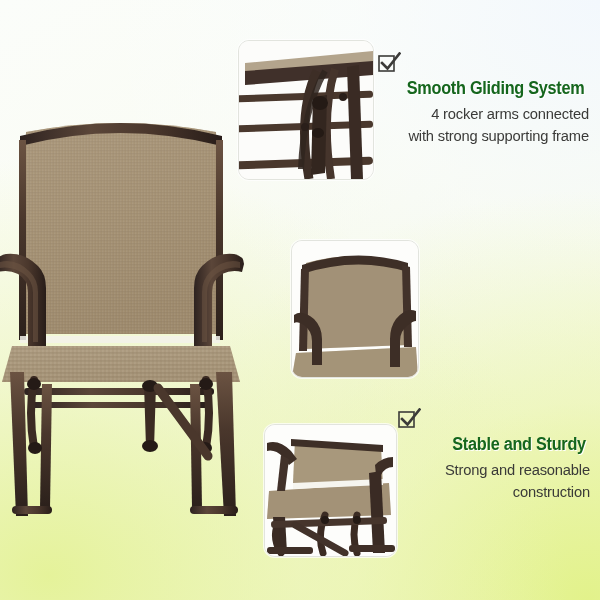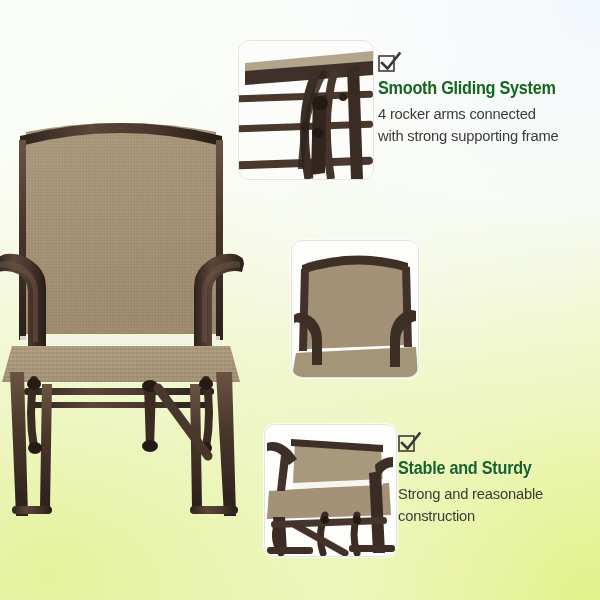--- a/index.html
+++ b/index.html
@@ -26,24 +26,24 @@
     position:absolute;border:1px solid #e2e4de;border-radius:11px;
     background:#fdfdfb;overflow:hidden;
     box-shadow:0 0 0 1px rgba(255,255,255,.7);
   }
   #inset1{left:238px;top:40px;width:134px;height:138px;}
   #inset2{left:291px;top:240px;width:126px;height:136px;}
   #inset3{left:264px;top:424px;width:131px;height:131px;}
   .inset svg{display:block;width:100%;height:100%;}
 
   
-  .feature{position:absolute;}
+  .feature{position:absolute;text-align:right;}
   #feat1{left:378px;top:52px;width:222px;}
   #feat2{left:425px;top:248px;width:175px;}
-  #feat3{left:398px;top:432px;width:202px;}
+  #feat3{left:398px;top:408px;width:202px;}
 
   .chk{display:block;width:23px;height:21px;margin-bottom:5px;}
   .ftitle{
     font-size:17.5px;font-weight:bold;color:#15661d;
     letter-spacing:-.3px;line-height:1.15;margin:0 0 5px 0;
     text-shadow:1px 1px 0 rgba(255,255,255,.95);
     white-space:nowrap;transform:scaleX(.93);transform-origin:left center;
   }
   .fbody{
     font-size:15.5px;color:#3a3a38;line-height:1.38;margin:0;

